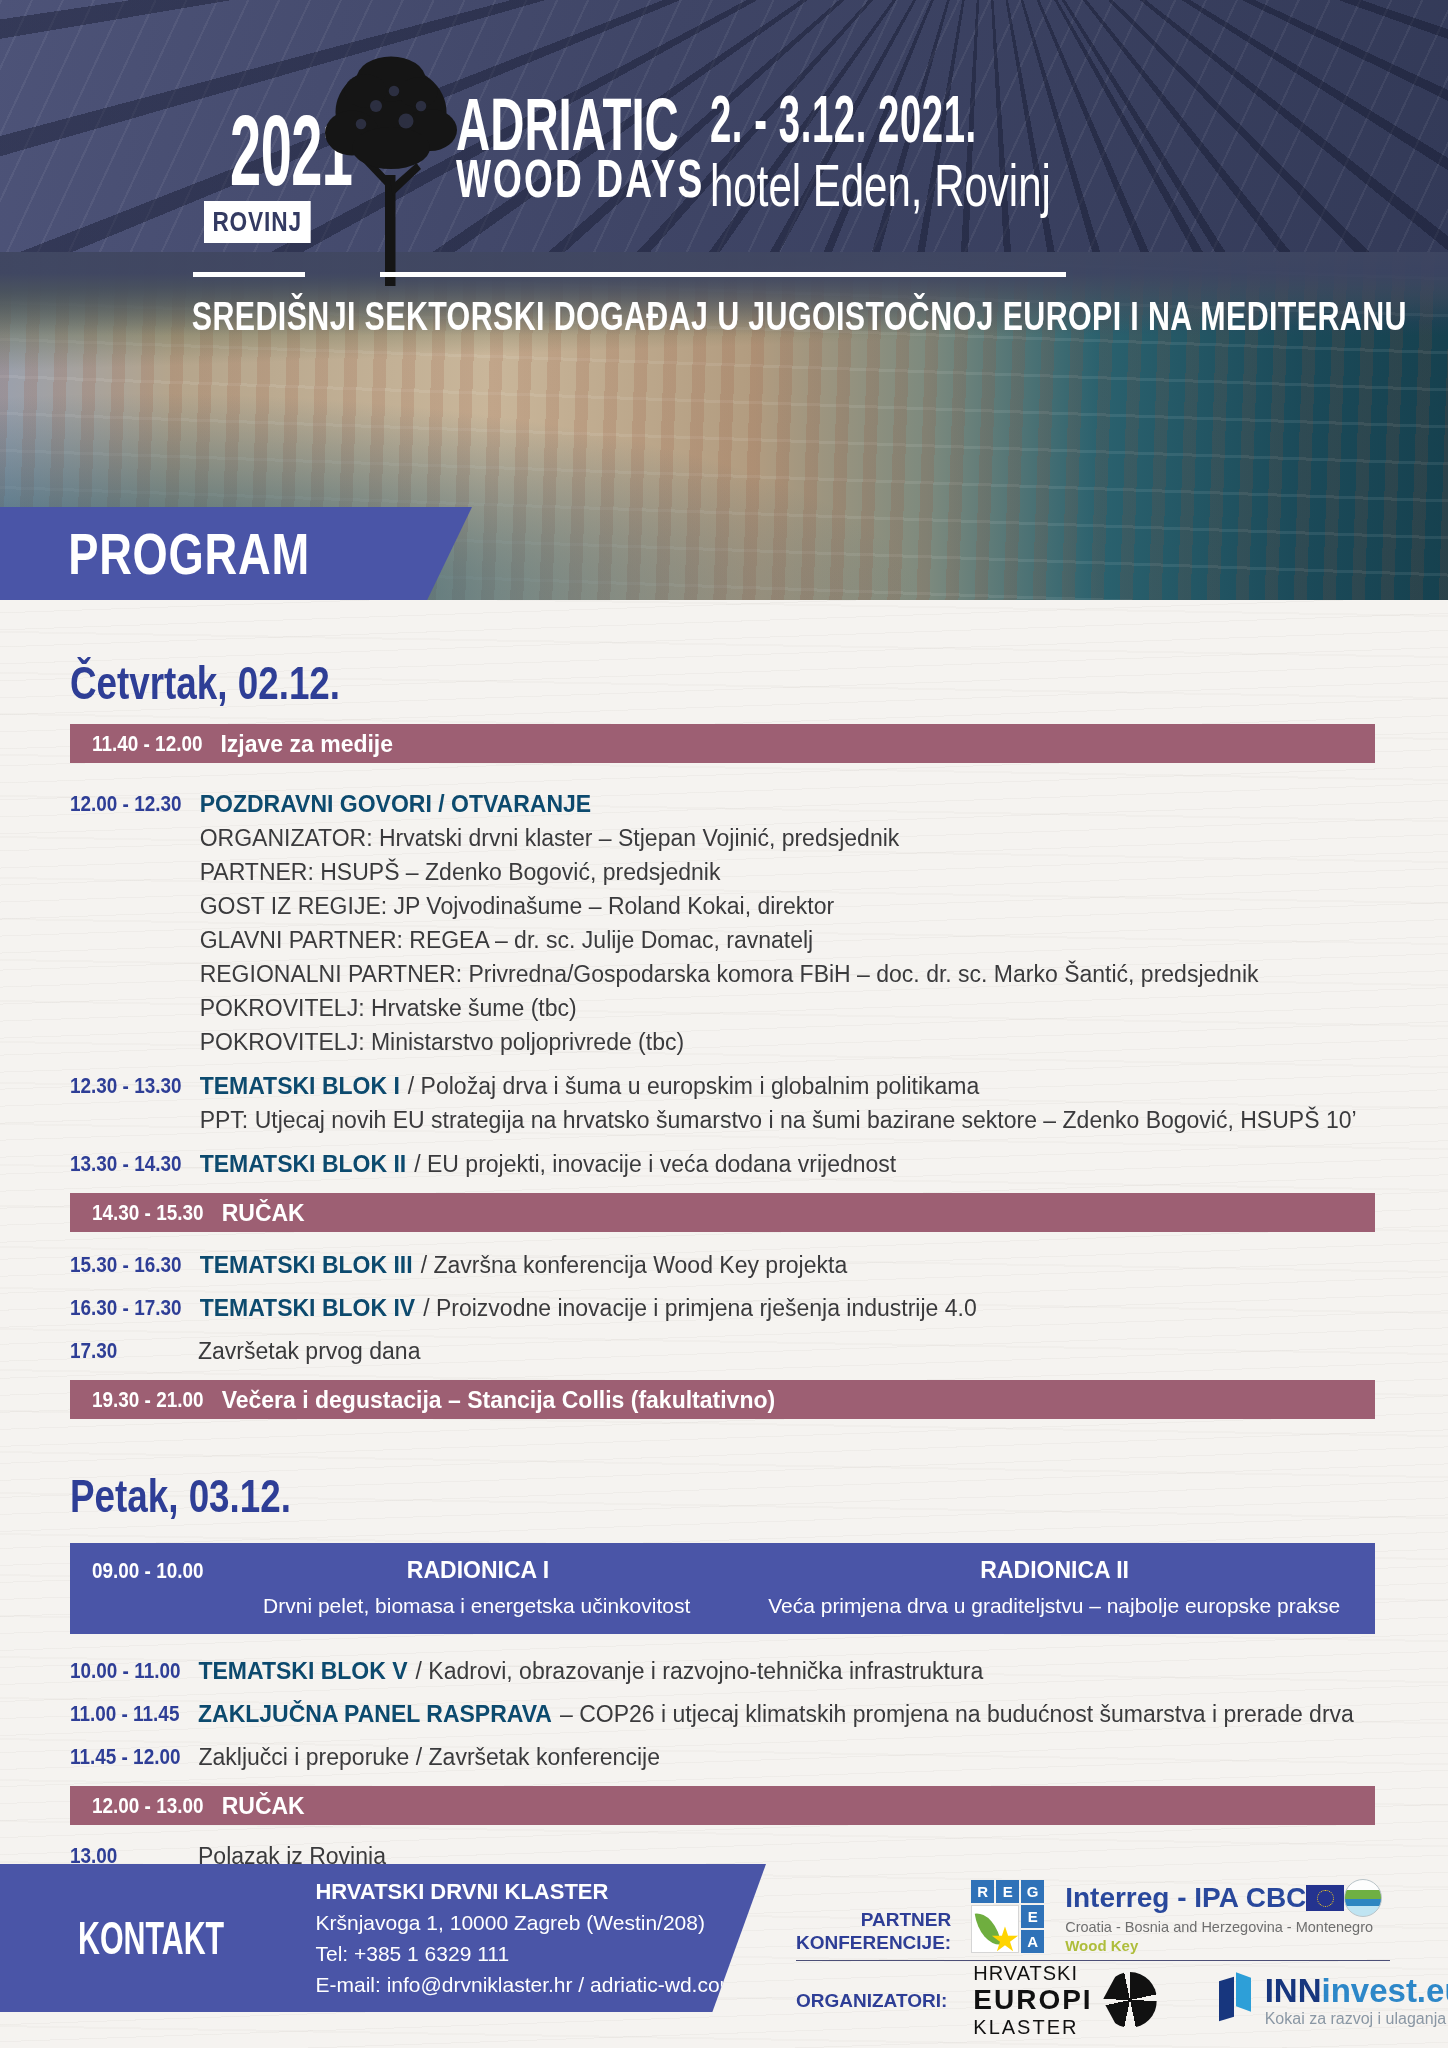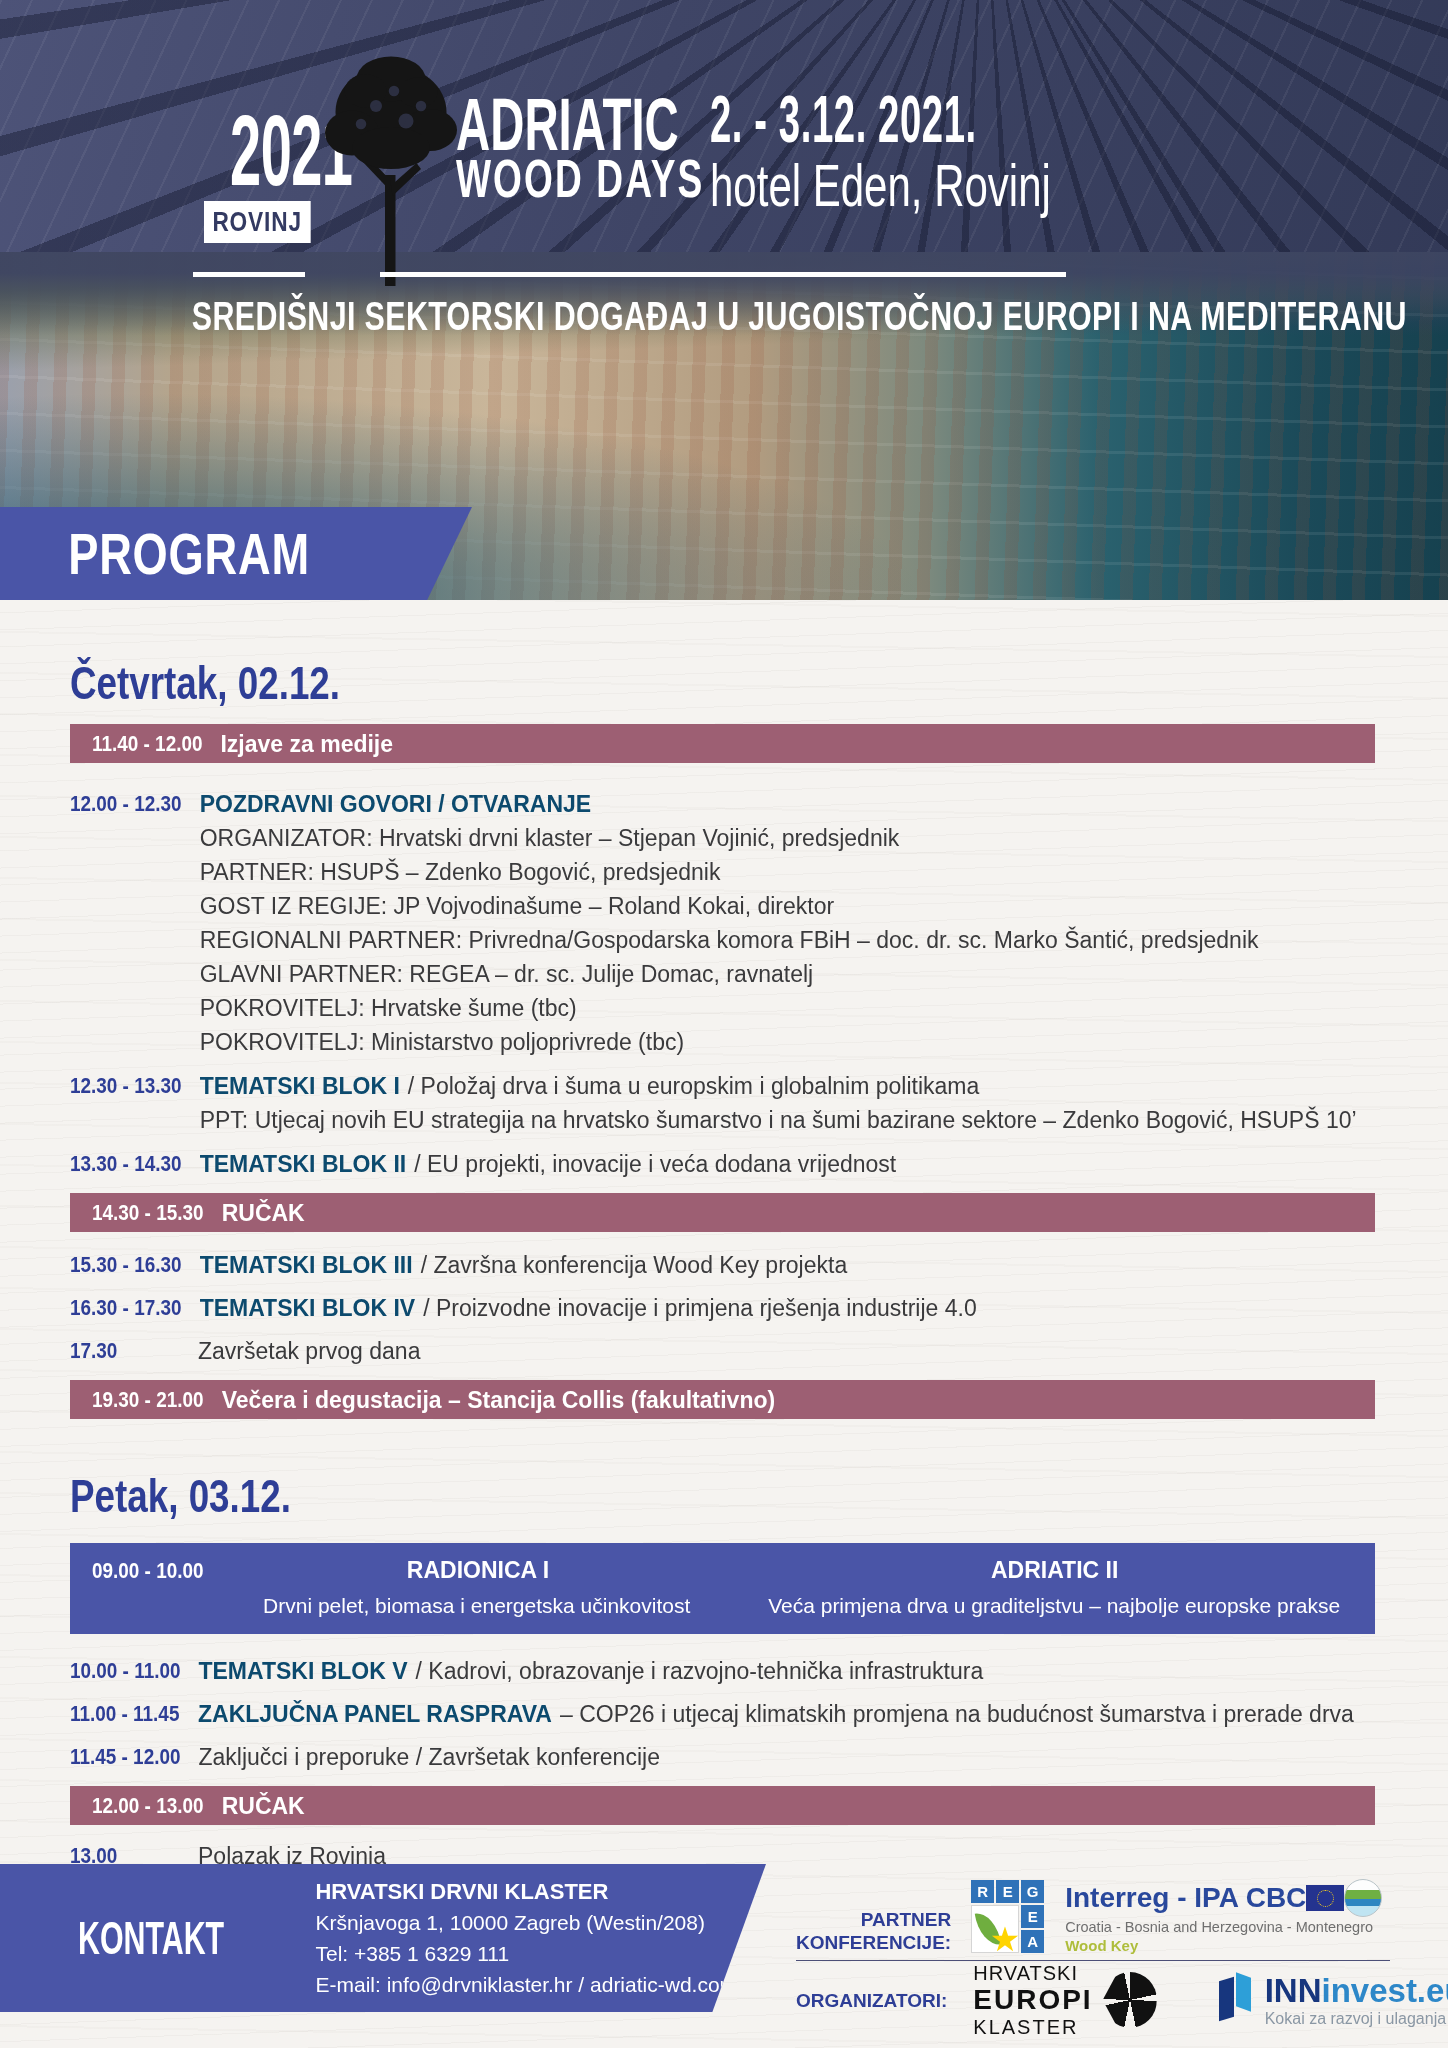--- a/index.html
+++ b/index.html
@@ -174,22 +174,22 @@
   </div>
 
   <div class="row mt24">
     <div class="time">12.00 - 12.30</div>
     <div class="bodycol">
       <div class="lbl" style="margin-right:0">POZDRAVNI GOVORI / OTVARANJE</div>
       <div class="details">
         <div>ORGANIZATOR: Hrvatski drvni klaster – Stjepan Vojinić, predsjednik</div>
         <div>PARTNER: HSUPŠ – Zdenko Bogović, predsjednik</div>
         <div>GOST IZ REGIJE: JP Vojvodinašume – Roland Kokai, direktor</div>
+        <div>GLAVNI PARTNER: REGEA – dr. sc. Julije Domac, ravnatelj</div>
         <div>REGIONALNI PARTNER: Privredna/Gospodarska komora FBiH – doc. dr. sc. Marko Šantić, predsjednik</div>
-        <div>GLAVNI PARTNER: REGEA – dr. sc. Julije Domac, ravnatelj</div>
         <div>POKROVITELJ: Hrvatske šume (tbc)</div>
         <div>POKROVITELJ: Ministarstvo poljoprivrede (tbc)</div>
       </div>
     </div>
   </div>
 
   <div class="row mt10">
     <div class="time">12.30 - 13.30</div>
     <div class="bodycol">
       <div><span class="lbl">TEMATSKI BLOK I</span><span>/ Položaj drva i šuma u europskim i globalnim politikama</span></div>
@@ -226,21 +226,21 @@
     <div class="time">19.30 - 21.00</div>
     <div class="bodycol">Večera i degustacija – Stancija Collis (fakultativno)</div>
   </div>
 
   <h2 class="day-title dt2"><span>Petak, 03.12.</span></h2>
 
   <div class="ws">
     <div class="ws-head">
       <div class="time">09.00 - 10.00</div>
       <div class="c1">RADIONICA I</div>
-      <div class="c2">ADRIATIC II</div>
+      <div class="c2">RADIONICA II</div>
     </div>
     <div class="ws-sub">
       <div class="sp"></div>
       <div class="s1">Drvni pelet, biomasa i energetska učinkovitost</div>
       <div class="s2">Veća primjena drva u graditeljstvu – najbolje europske prakse</div>
     </div>
   </div>
 
   <div class="row mt20">
     <div class="time">10.00 - 11.00</div>

